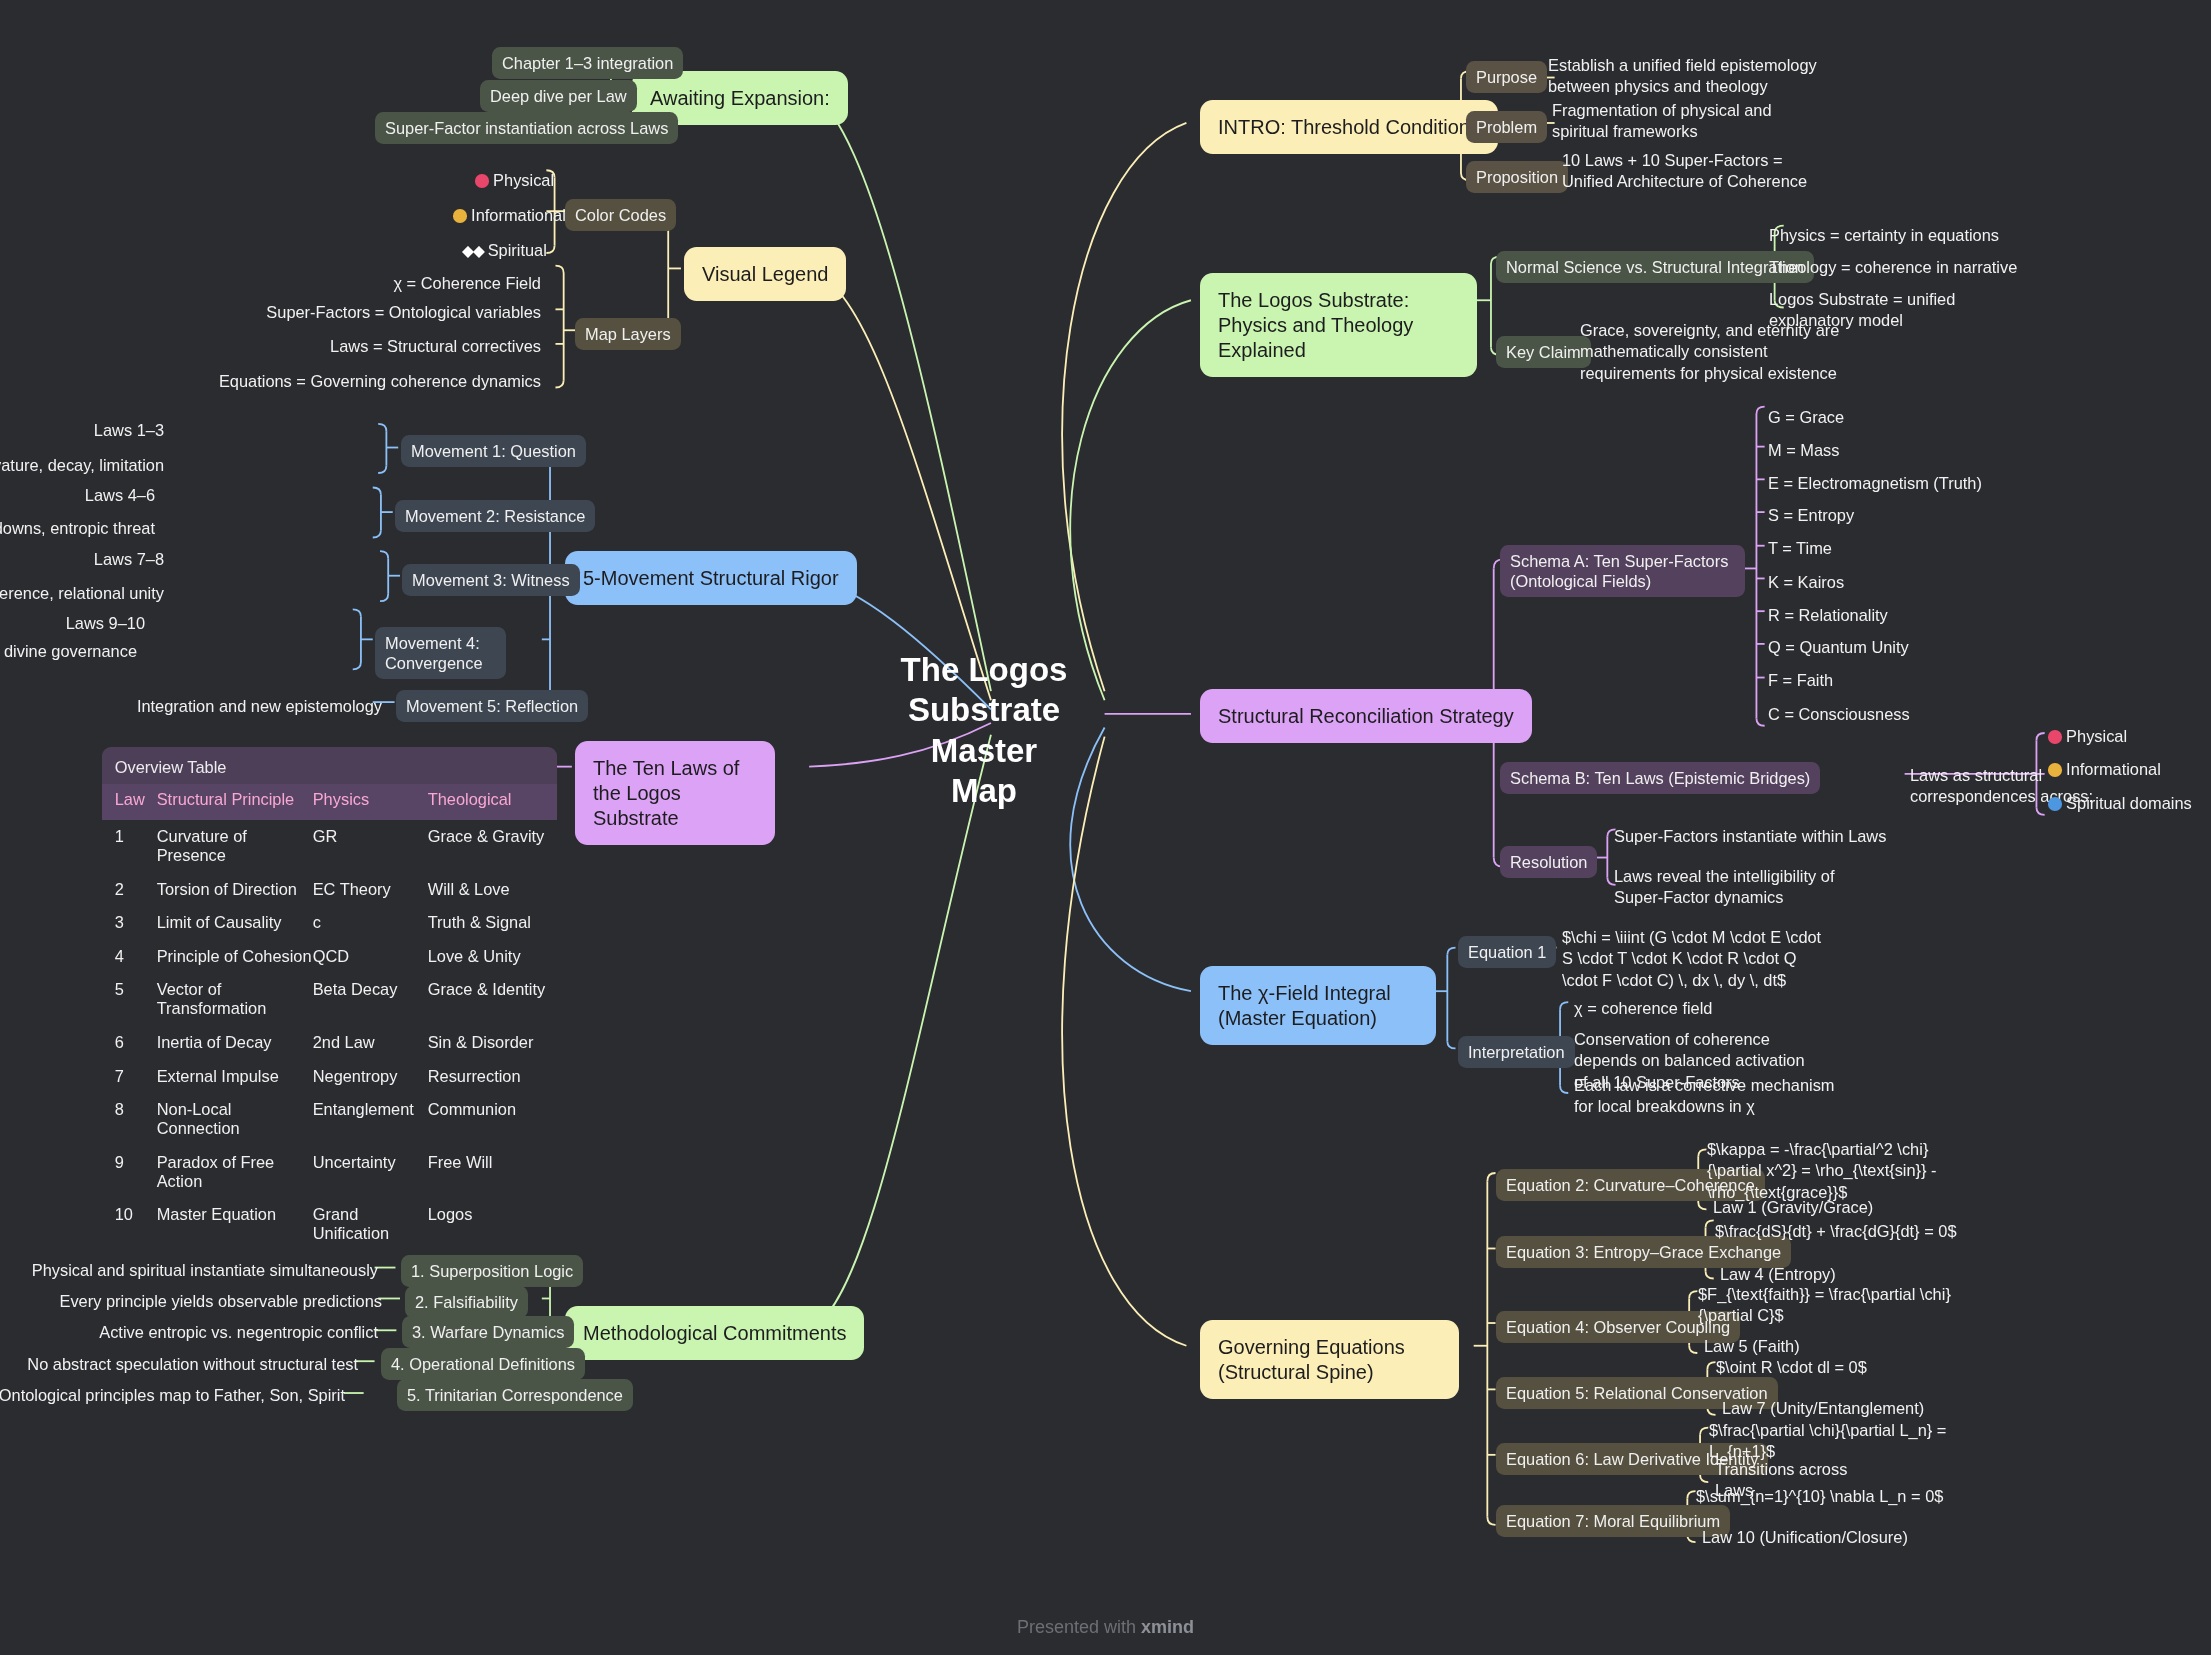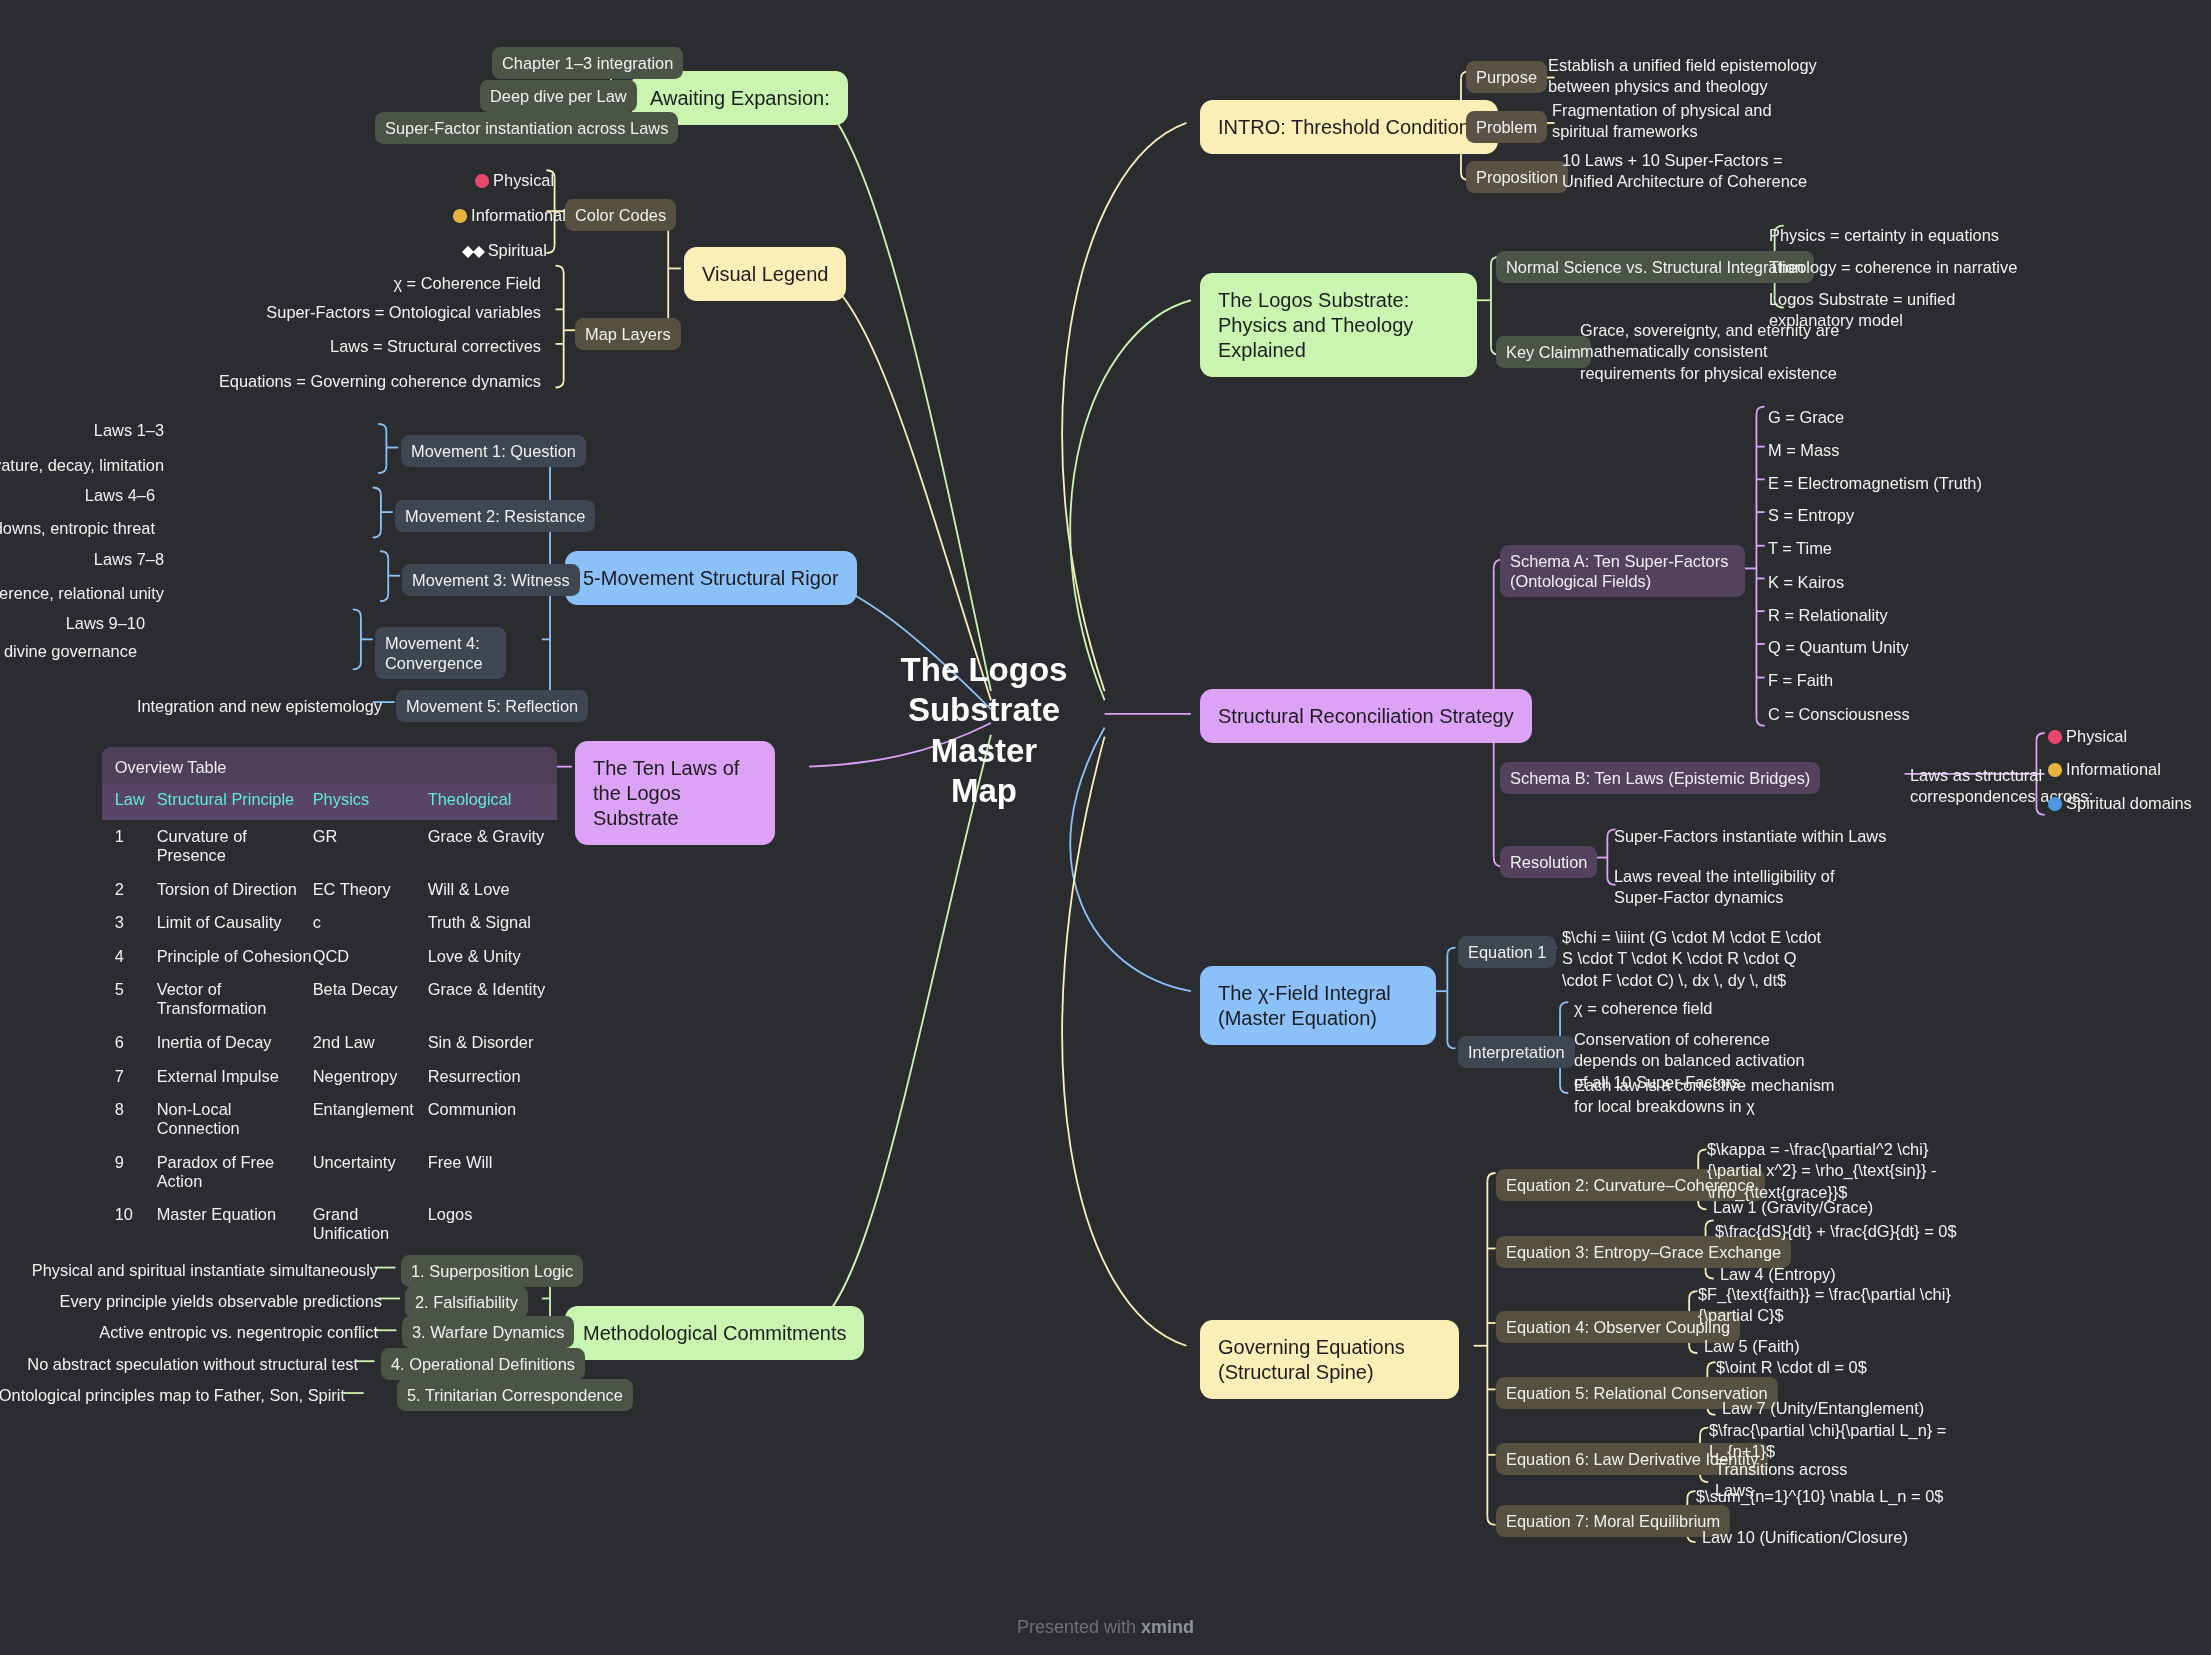--- a/index.html
+++ b/index.html
@@ -60,21 +60,21 @@
     border-radius:9px; overflow:hidden;
     background:transparent;
   }
   .tbl-title {
     background:#4e3f59; color:#ececec; font-size:16.4px;
     padding:11px 12.7px 7.3px 12.7px;
   }
   .tbl-head {
     background:#584565; display:grid;
     grid-template-columns:42px 156px 115px 142px;
-    color:#5eead4; font-size:16.4px; padding:5.5px 12.7px 11px 12.7px;
+    color:#f9a8d4; font-size:16.4px; padding:5.5px 12.7px 11px 12.7px;
   }
   .tbl-row {
     display:grid; grid-template-columns:42px 156px 115px 142px;
     color:#f1f1f1; font-size:16.4px; padding:7.3px 12.7px;
   }
   .tbl-row:nth-child(odd) { background:transparent; }
 
   
   .dot { display:inline-block; width:13.6px; height:13.6px; border-radius:50%; vertical-align:-1.8px; margin-right:4.5px; }
   .tofu { display:inline-block; color:#ffffff; font-size:15.5px; margin-right:3.6px; letter-spacing:-0.9px;}

